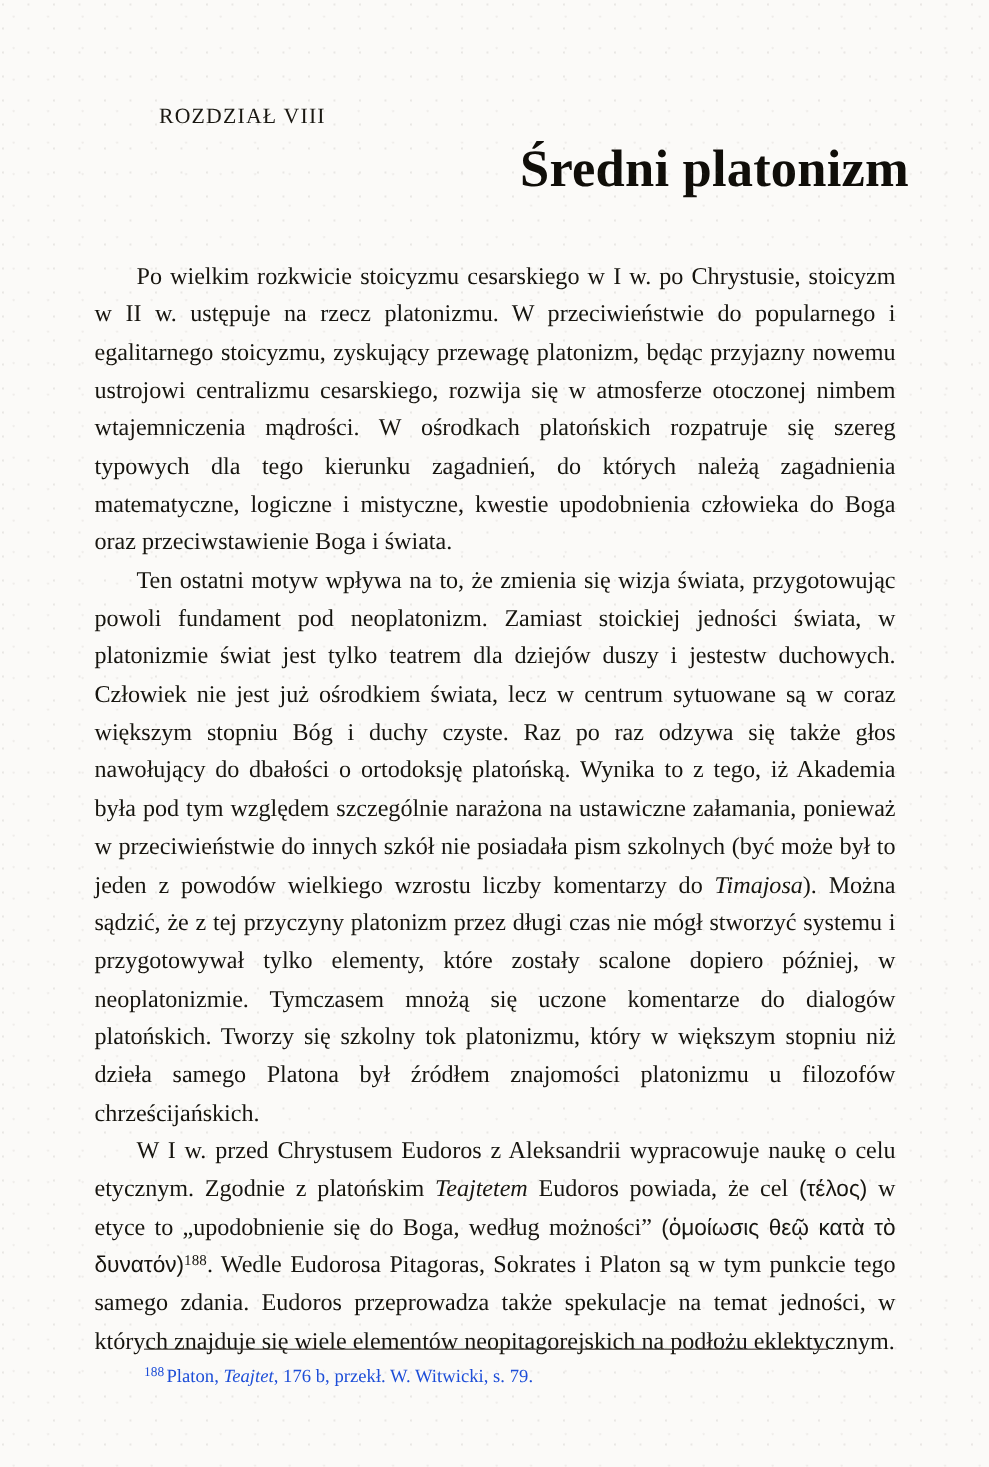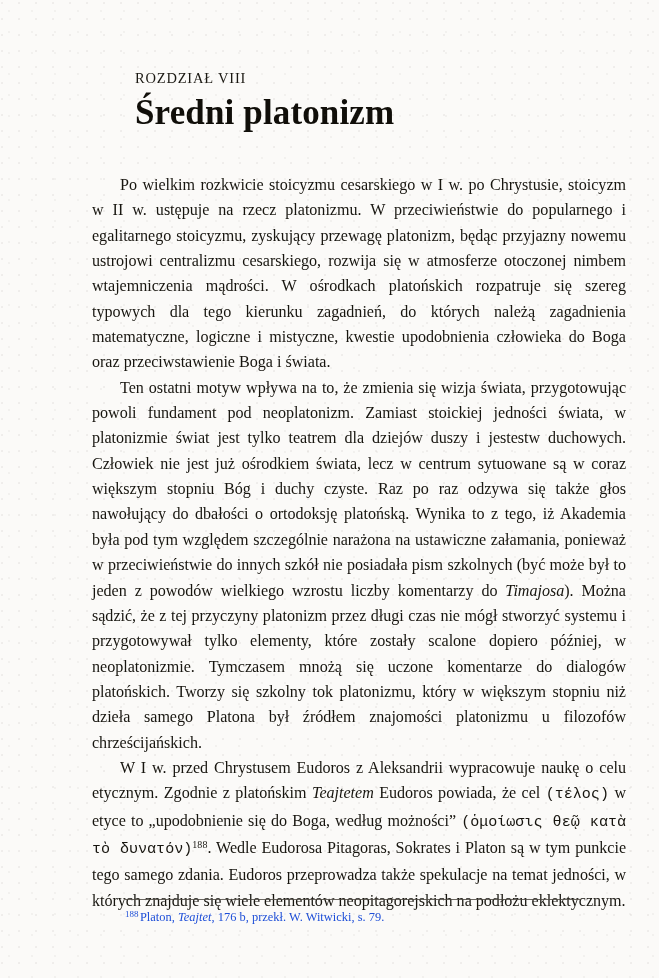--- a/index.html
+++ b/index.html
@@ -28,21 +28,20 @@
       radial-gradient(circle at 9px 11px, rgba(130,120,110,0.12) 0.6px, transparent 0.9px),
       radial-gradient(circle at 14px 5px, rgba(110,100,95,0.10) 0.5px, transparent 0.8px);
     background-size: 17px 16px, 23px 21px, 13px 19px;
     opacity: 0.85;
   }
 
   .page {
     position: absolute;
     inset: 0;
     z-index: 2;
-    margin-left: 29px;
   }
 
   
   .chapter-head {
     position: absolute;
     left: 106px;
     top: 70px;
     width: 500px;
   }
   .chapter-label {
@@ -52,20 +51,21 @@
     line-height: 1.2;
     white-space: nowrap;
   }
   .chapter-title {
     font-size: 35px;
     line-height: 1.12;
     margin-top: 6px;
     letter-spacing: 0.004em;
     color: #100e09;
     white-space: nowrap;
+    text-align: right;
   }
 
   
   .body-text {
     position: absolute;
     left: 63px;
     top: 172px;
     width: 534px;
   }
   .para {
@@ -77,21 +77,21 @@
     letter-spacing: -0.0015em;
     word-spacing: 0.004em;
     -webkit-hyphens: none;
     hyphens: none;
   }
   .para + .para { margin-top: 0; }
   .para.indent { text-indent: 28px; }
 
   .it { font-style: italic; }
   .gr {
-    font-family: Liberation Mono, monospace;
+    font-family: Liberation Sans, sans-serif;
     font-size: 15.1px;
   }
   sup.fnref {
     font-size: 0.62em;
     vertical-align: 0.48em;
     line-height: 0;
     letter-spacing: 0.01em;
   }
 
   

